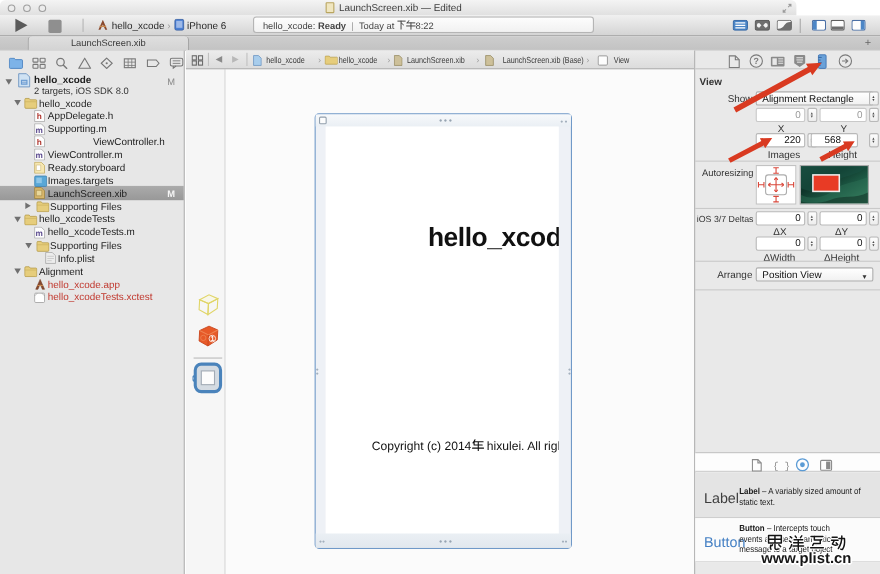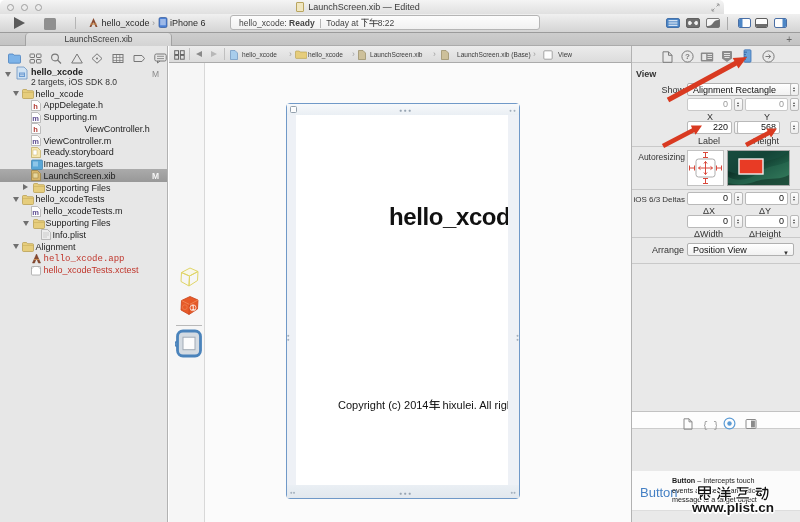--- a/index.html
+++ b/index.html
@@ -245,21 +245,21 @@
 <div class="disc open" style="left:13px;top:194.5px;"></div>
 <svg style="position:absolute;left:22px;top:195.0px;" width="12" height="11" viewBox="0 0 12 11">
         <path d="M0.5 2.5 q0-1 1-1 h3 l1 1.2 h5 q1 0 1 1 v5.8 q0 1-1 1 h-9 q-1 0-1-1 z" fill="#e6cd7c" stroke="#b49a47" stroke-width="0.7"></path>
         <path d="M0.5 4.5 h11" stroke="#caaf5d" stroke-width="0.6"></path>
       </svg>
 <div class="row" style="left:35.5px;top:194.5px;">Alignment</div>
 <svg style="position:absolute;left:31px;top:207.0px;" width="11" height="11" viewBox="0 0 11 11">
         <path d="M5.5 1 L9.5 10 h-2 L5.5 5 3.5 10 h-2 z" fill="#8a4a2f" stroke="#6a351f" stroke-width="0.5"></path>
         <path d="M3 6.5 h5" stroke="#c98a4f" stroke-width="1"></path>
       </svg>
-<div class="row" style="left:43.5px;top:206.5px;color:#c0362c;font-family:Liberation Mono, monospace;">hello_xcode.app</div>
+<div class="row" style="left:43.5px;top:206.5px;color:#c0362c;">hello_xcode.app</div>
 <svg style="position:absolute;left:31px;top:218.5px;" width="10" height="11" viewBox="0 0 10 11">
         <rect x="0.5" y="1.5" width="9" height="8.5" rx="1" fill="#fff" stroke="#9a9a9a" stroke-width="0.7"></rect>
         <path d="M0.5 4 L3 1.5 M9.5 4 L7 1.5" stroke="#9a9a9a" stroke-width="0.6" fill="none"></path>
       </svg>
 <div class="row" style="left:43.5px;top:218px;color:#c0362c;">hello_xcodeTests.xctest</div>
   </div>
 </div>
 
 <div class="abs" id="editor">
   <div class="abs" id="dock">
@@ -380,23 +380,23 @@
   <div class="popup" style="left:55px;top:37px;width:107px;">Alignment Rectangle</div>
   <div class="stepper" style="left:158px;top:37px;"></div>
   <div class="ifield dis" style="left:55px;top:52px;width:45px;">0</div>
   <div class="stepper" style="left:102px;top:52px;"></div>
   <div class="ifield dis" style="left:113px;top:52px;width:43px;">0</div>
   <div class="stepper" style="left:158px;top:52px;"></div>
   <div class="ilabel" style="left:75px;top:66px;">X</div>
   <div class="ilabel" style="left:132px;top:66px;">Y</div>
   <div class="ifield" style="left:55px;top:75px;width:45px;">220</div>
   <div class="stepper" style="left:102px;top:75px;"></div>
-  <div class="ifield" style="left:105px;top:75px;width:43px;">568</div>
+  <div class="ifield" style="left:105px;top:75px;width:43px;text-align:center;">568</div>
   <div class="stepper" style="left:158px;top:75px;"></div>
-  <div class="ilabel" style="left:66px;top:90px;">Label</div>
+  <div class="ilabel" style="left:66px;top:90px;">Images</div>
   <div class="ilabel" style="left:121px;top:90px;">Height</div>
   <div class="sep" style="top:100px;"></div>
 
   <div class="ilabel" style="left:0px;top:106px;width:53px;text-align:right;font-size:8.5px;">Autoresizing</div>
   <div class="abs" style="left:55px;top:104px;width:37px;height:36px;background:#fff;border:1px solid #c2c2c2;">
       <svg style="position:absolute;left:0px;top:0px;" width="35" height="34" viewBox="0 0 35 34">
 <rect x="8" y="8" width="19" height="18" rx="2.5" fill="none" stroke="#adadad" stroke-width="1"></rect>
 <g stroke="#d9473a" stroke-width="1" fill="none">
 <path d="M17.5 1.5 v5 M15 1.5 h5 M15 6.5 h5"></path>
 <path d="M17.5 27.5 v5 M15 27.5 h5 M15 32.5 h5"></path>
@@ -420,21 +420,21 @@
 </defs>
 <rect width="61" height="34" fill="url(#wp)"></rect>
 <path d="M61 0 C50 10 38 8 28 16 C18 24 8 24 0 20 V0 z" fill="#1a5243" opacity="0.55"></path>
 <path d="M61 10 C48 16 40 14 30 22 C20 30 8 30 0 26 V34 H61 z" fill="#2e7257" opacity="0.45"></path>
 <path d="M61 24 C50 30 38 26 26 31 C18 34 6 34 0 32 V34 H61 z" fill="#123227" opacity="0.6"></path>
 <rect x="11" y="8" width="24" height="15" fill="#e83b25" stroke="#eeeeee" stroke-width="1.4"></rect>
 </svg>
     </div>
   <div class="sep" style="top:143px;"></div>
 
-  <div class="ilabel" style="left:0px;top:148.5px;width:53px;text-align:right;font-size:8px;">iOS 6/3 Deltas</div>
+  <div class="ilabel" style="left:0px;top:148.5px;width:53px;text-align:right;font-size:8px;">iOS 3/7 Deltas</div>
   <div class="ifield" style="left:55px;top:146px;width:45px;">0</div>
   <div class="stepper" style="left:102px;top:146px;"></div>
   <div class="ifield" style="left:113px;top:146px;width:43px;">0</div>
   <div class="stepper" style="left:158px;top:146px;"></div>
   <div class="ilabel" style="left:71px;top:160px;">ΔX</div>
   <div class="ilabel" style="left:127px;top:160px;">ΔY</div>
   <div class="ifield" style="left:55px;top:169px;width:45px;">0</div>
   <div class="stepper" style="left:102px;top:169px;"></div>
   <div class="ifield" style="left:113px;top:169px;width:43px;">0</div>
   <div class="stepper" style="left:158px;top:169px;"></div>
@@ -457,20 +457,24 @@
           <text x="6.5" y="9.5" font-size="9" font-family="Liberation Mono" fill="#8a8a8a" text-anchor="middle">{ }</text>
         </svg></div>
 <div style="position:absolute;left:91px;top:3.5px;"><svg width="13" height="13" viewBox="0 0 13 13">
           <circle cx="6.5" cy="6.5" r="5.4" fill="none" stroke="#5b9bd5" stroke-width="1.2"></circle>
           <circle cx="6.5" cy="6.5" r="2.2" fill="#5b9bd5"></circle>
         </svg></div>
 <div style="position:absolute;left:113px;top:3.5px;"><svg width="12" height="12" viewBox="0 0 12 12">
           <rect x="1" y="1.5" width="10" height="9" rx="1" fill="none" stroke="#8a8a8a" stroke-width="1"></rect>
           <rect x="6" y="2.6" width="3.9" height="6.8" fill="#8a8a8a"></rect>
         </svg></div>
+  </div>
+  <div class="abs" id="librow1">
+    <div class="abs" style="left:8px;top:15px;font-size:13px;color:#3d3d3d;">Label</div>
+    <div class="abs" style="left:40px;top:12px;width:150px;font-size:8px;line-height:9.5px;color:#1a1a1a;transform:scaleX(0.9);transform-origin:0 0;"><b>Label</b> – A variably sized amount of<br>static text.</div>
   </div>
   <div class="abs" id="librow2">
     <div class="abs" style="left:8px;top:14px;font-size:13px;color:#4580c4;">Button</div>
     <div class="abs" style="left:40px;top:5px;width:150px;font-size:8px;line-height:9.5px;color:#1a1a1a;transform:scaleX(0.9);transform-origin:0 0;"><b>Button</b> – Intercepts touch<br>events and sends an action<br>message to a target object</div>
   </div>
 </div>
 
 <svg style="position:absolute;left:0;top:0;pointer-events:none;" width="800" height="522" viewBox="0 0 800 522">
 <g fill="#d93a21" stroke="none">
 <path d="M669.2 102.3 L736.8 65.5 L738.5 68.5 L747 57 L732.7 57.9 L734.4 60.9 L666.8 97.7 z"></path>

